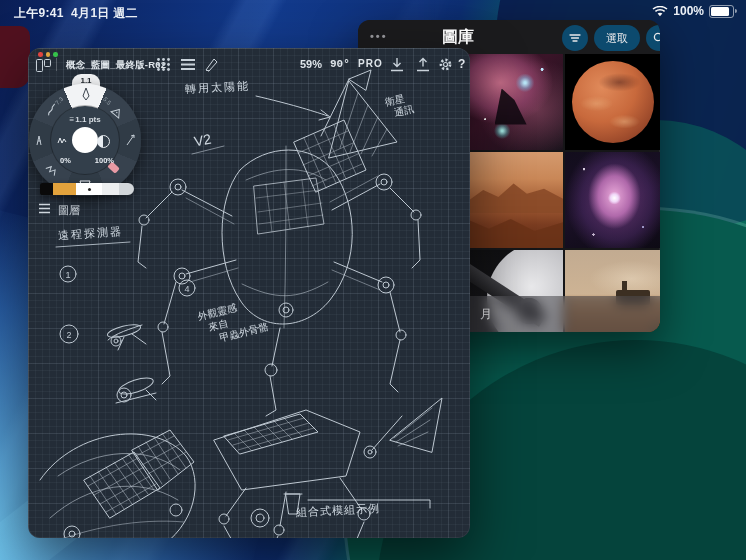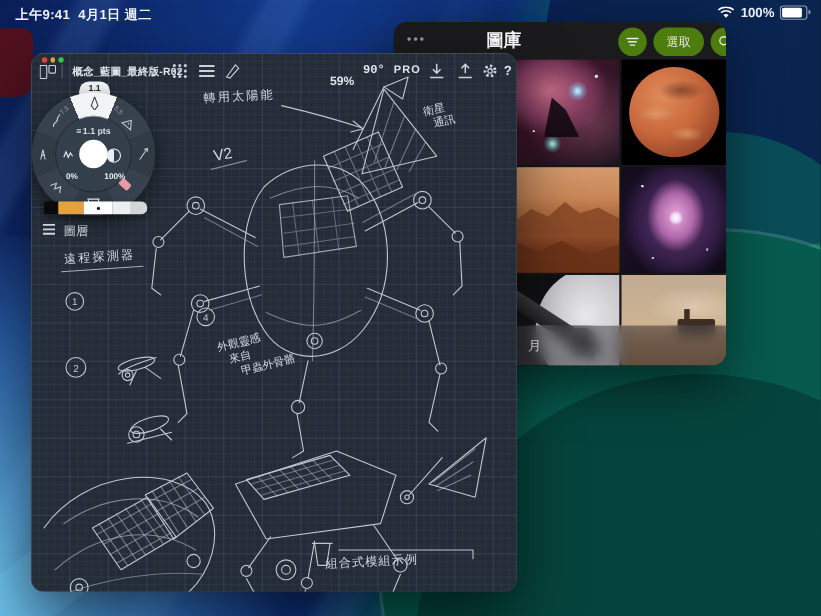--- a/index.html
+++ b/index.html
@@ -28,21 +28,21 @@
   .sb-right{position:absolute;right:12px;top:4px;display:flex;align-items:center;gap:5px;}
   .battery{position:relative;width:23px;height:11px;border:1px solid rgba(255,255,255,.55);border-radius:3px;}
   .battery i{position:absolute;left:1px;top:1px;bottom:1px;width:18px;background:#fff;border-radius:1.5px;display:block;}
   .battery:after{content:"";position:absolute;right:-4px;top:3px;width:2px;height:4px;background:rgba(255,255,255,.55);border-radius:0 2px 2px 0;}
   
   .photos{position:absolute;left:358px;top:20px;width:302px;height:312px;background:#161618;border-radius:12px;z-index:10;
     box-shadow:0 18px 45px rgba(0,0,0,.5), inset 0 0 0 1px rgba(255,255,255,.07);overflow:hidden;}
   .ph-header{position:absolute;left:0;top:0;right:0;height:34px;background:#1b1b1d;z-index:4;}
   .ph-dots{position:absolute;left:12px;top:10px;color:#98989d;font-size:11px;font-weight:bold;letter-spacing:2px;cursor:default;}
   .ph-title{position:absolute;left:84px;top:7px;color:#fff;font-size:16px;font-weight:bold;}
-  .ph-btn{position:absolute;top:5px;height:26px;background:#4d7c0f;border-radius:13px;color:#e8e8ea;
+  .ph-btn{position:absolute;top:5px;height:26px;background:#0c4a6e;border-radius:13px;color:#e8e8ea;
     display:flex;align-items:center;justify-content:center;font-size:11px;}
   .ph-grid{position:absolute;left:110px;top:34px;width:192px;display:grid;grid-template-columns:95px 95px;grid-auto-rows:96px;gap:2px;}
   .ph{position:relative;overflow:hidden;background:#000;}
   .ph-nebula{background:
     radial-gradient(circle 3px at 78% 16%,#bfe8ff 40%,transparent 60%),
     radial-gradient(circle 2px at 18% 68%,#fff 40%,transparent 60%),
     radial-gradient(circle 13px at 60% 30%,#b8e4f6 8%,rgba(120,180,220,.5) 42%,transparent 72%),
     radial-gradient(circle 11px at 36% 80%,#9fe0dc 8%,rgba(90,190,190,.45) 45%,transparent 75%),
     radial-gradient(ellipse 66px 52px at 34% 30%,#c06a85 0%,rgba(150,70,110,.7) 50%,transparent 80%),
     radial-gradient(ellipse 78px 66px at 72% 58%,rgba(170,90,120,.5),transparent 75%),
@@ -359,21 +359,21 @@
         <circle cx="7.5" cy="12.5" r="1.4"></circle>
         <circle cx="12.5" cy="12.5" r="1.4"></circle>
     </svg>
     <svg class="cx-icon" style="left:152px;top:10px;" width="16" height="13" viewBox="0 0 16 13">
       <path d="M1 2 H15 M1 6.5 H15 M1 11 H15" stroke="#c9d2da" stroke-width="1.8"></path>
     </svg>
     <svg class="cx-icon" style="left:176px;top:9px;" width="15" height="15" viewBox="0 0 15 15">
       <path d="M2 13 L10 2 L13 5 L5 14 Z M2 13 L5 14" stroke="#c9d2da" fill="none"></path>
     </svg>
 
-    <div class="cx-text" style="left:272px;top:20px;">59%</div>
+    <div class="cx-text" style="left:272px;top:10px;">59%</div>
     <div class="cx-text" style="left:302px;top:10px;font-family:Liberation Mono, monospace;">90°</div>
     <div class="cx-text" style="left:330px;top:10px;font-size:10px;letter-spacing:1px;">PRO</div>
     <svg class="cx-icon" style="left:362px;top:9px;" width="14" height="15" viewBox="0 0 14 15">
       <path d="M7 1 V9 M3.5 6 L7 9.5 L10.5 6 M1 13.5 H13" stroke="#c9d2da" stroke-width="1.4" fill="none"></path>
     </svg>
     <svg class="cx-icon" style="left:388px;top:9px;" width="14" height="15" viewBox="0 0 14 15">
       <path d="M7 9.5 V1.5 M3.5 5 L7 1.5 L10.5 5 M1 13.5 H13" stroke="#c9d2da" stroke-width="1.4" fill="none"></path>
     </svg>
     <svg class="cx-icon" style="left:410px;top:9px;" width="15" height="15" viewBox="0 0 15 15">
       <circle cx="7.5" cy="7.5" r="4.6" stroke="#c9d2da" stroke-width="2.6" fill="none" stroke-dasharray="2.1 2.1"></circle>

